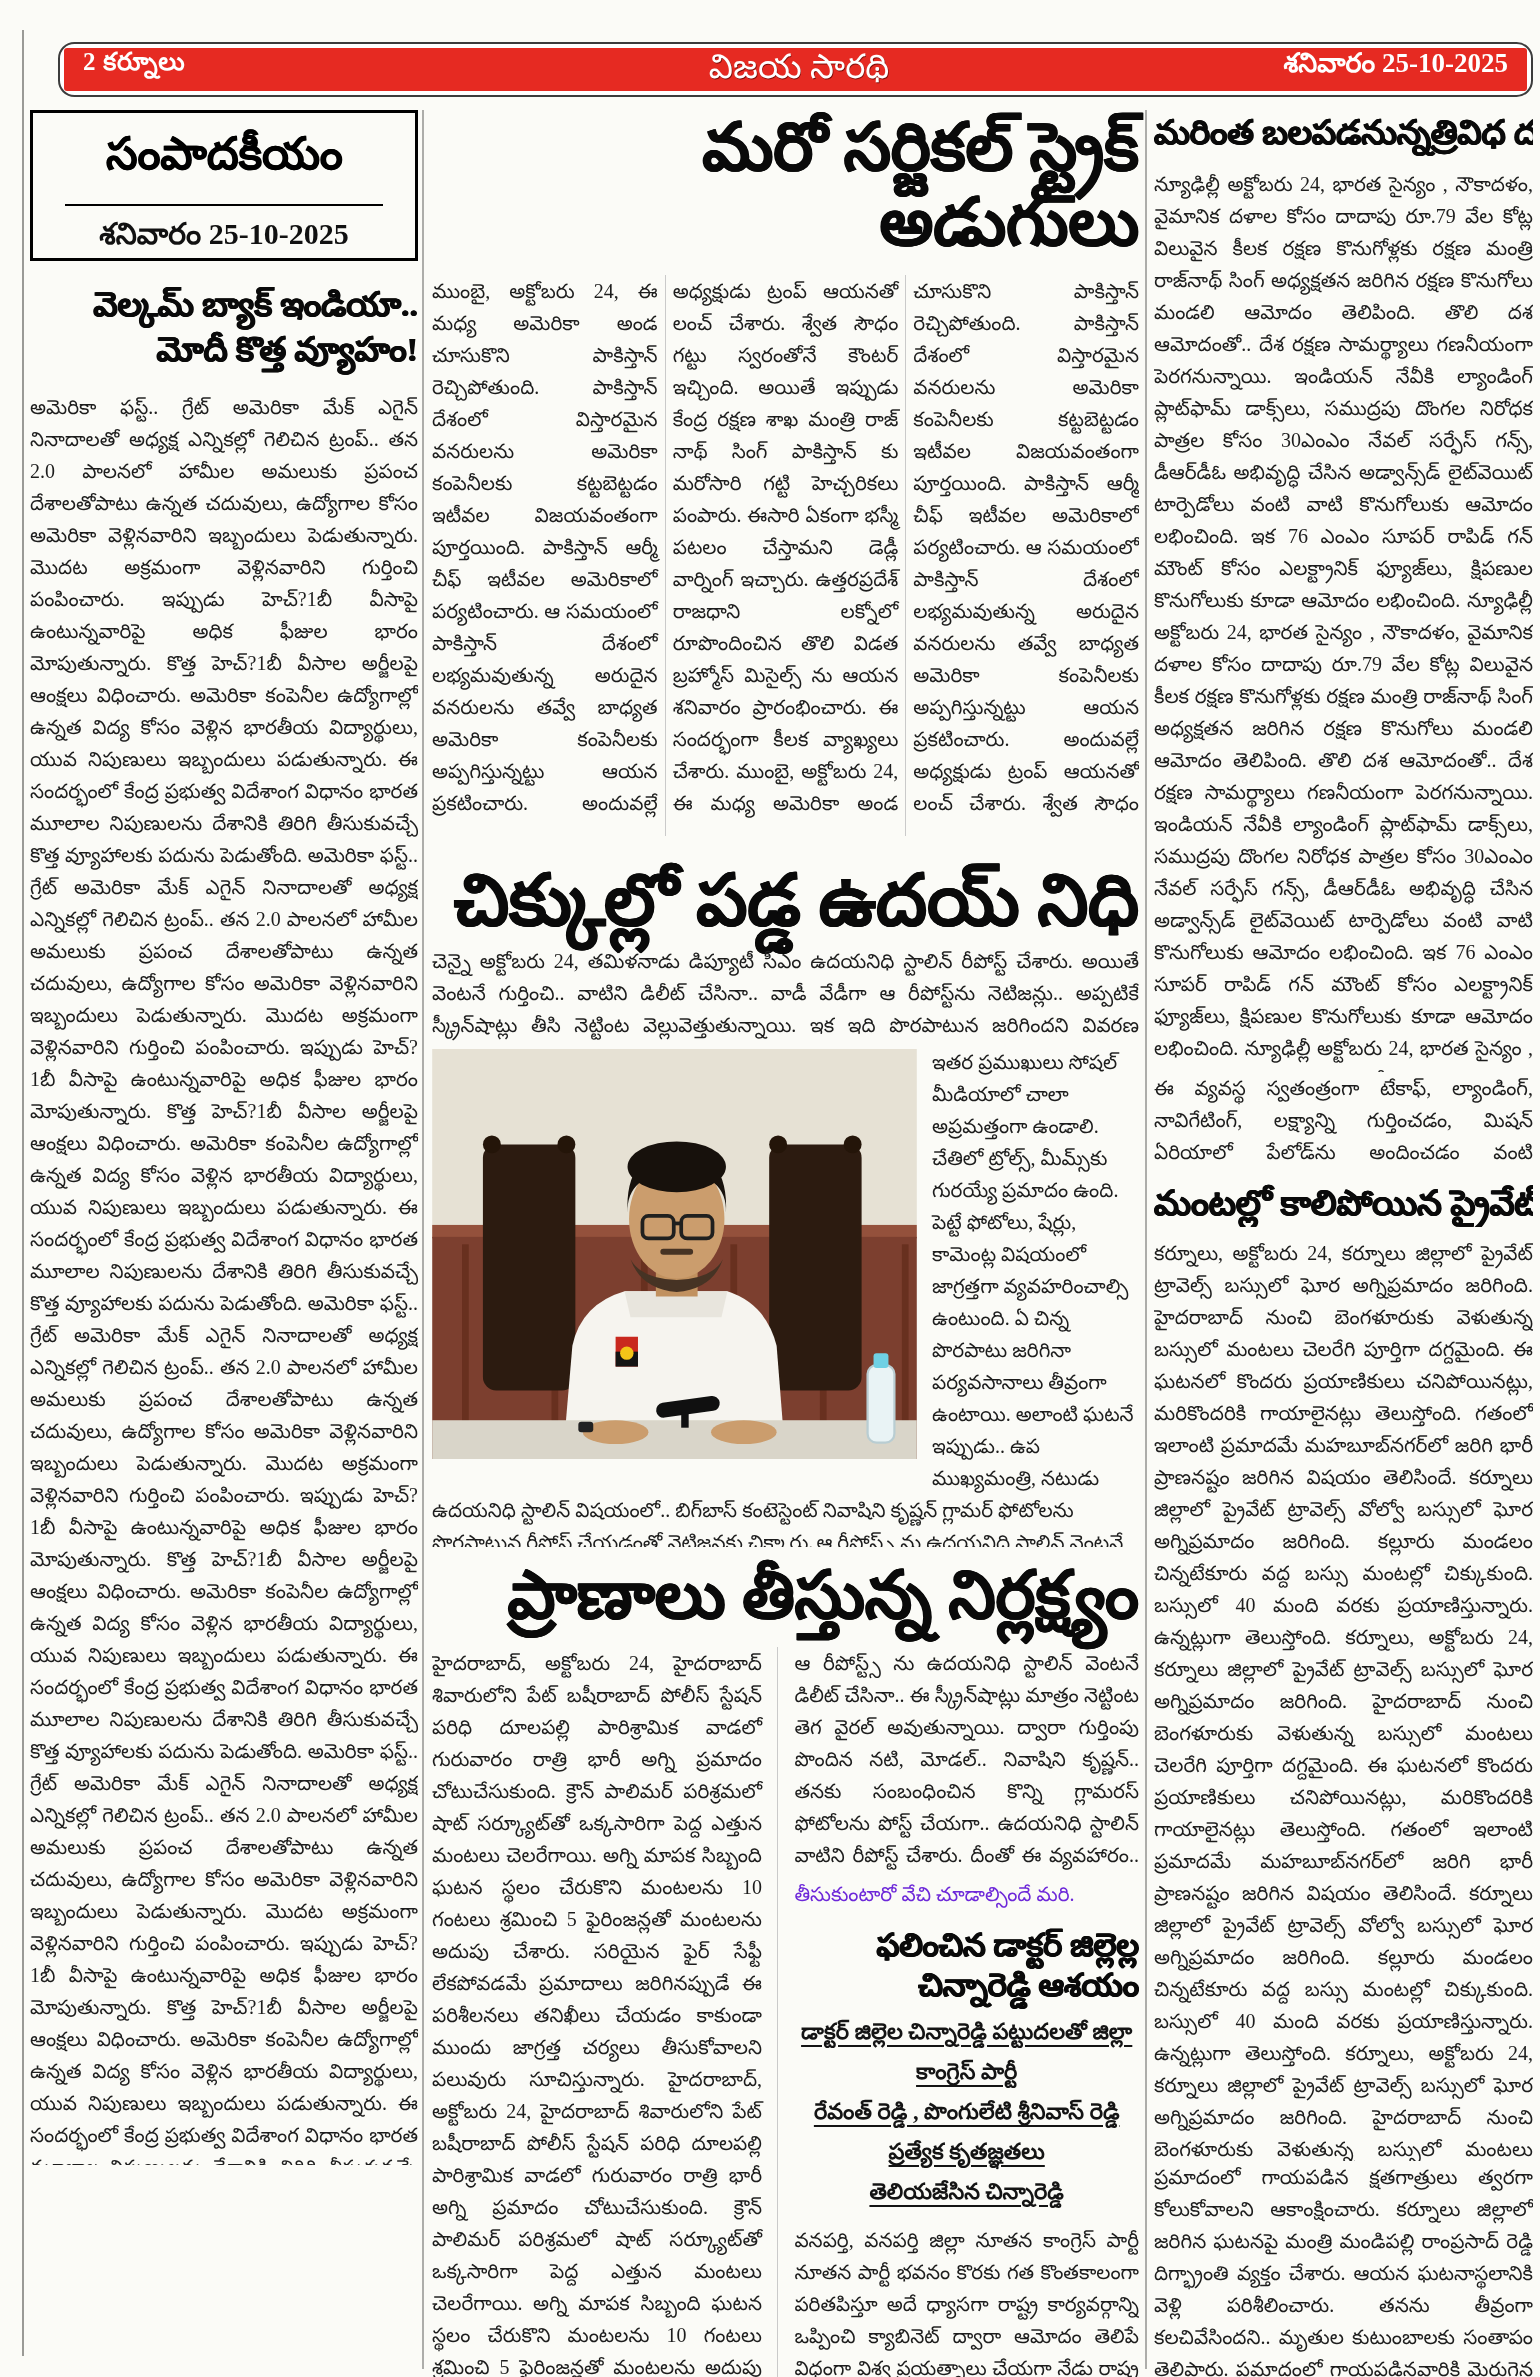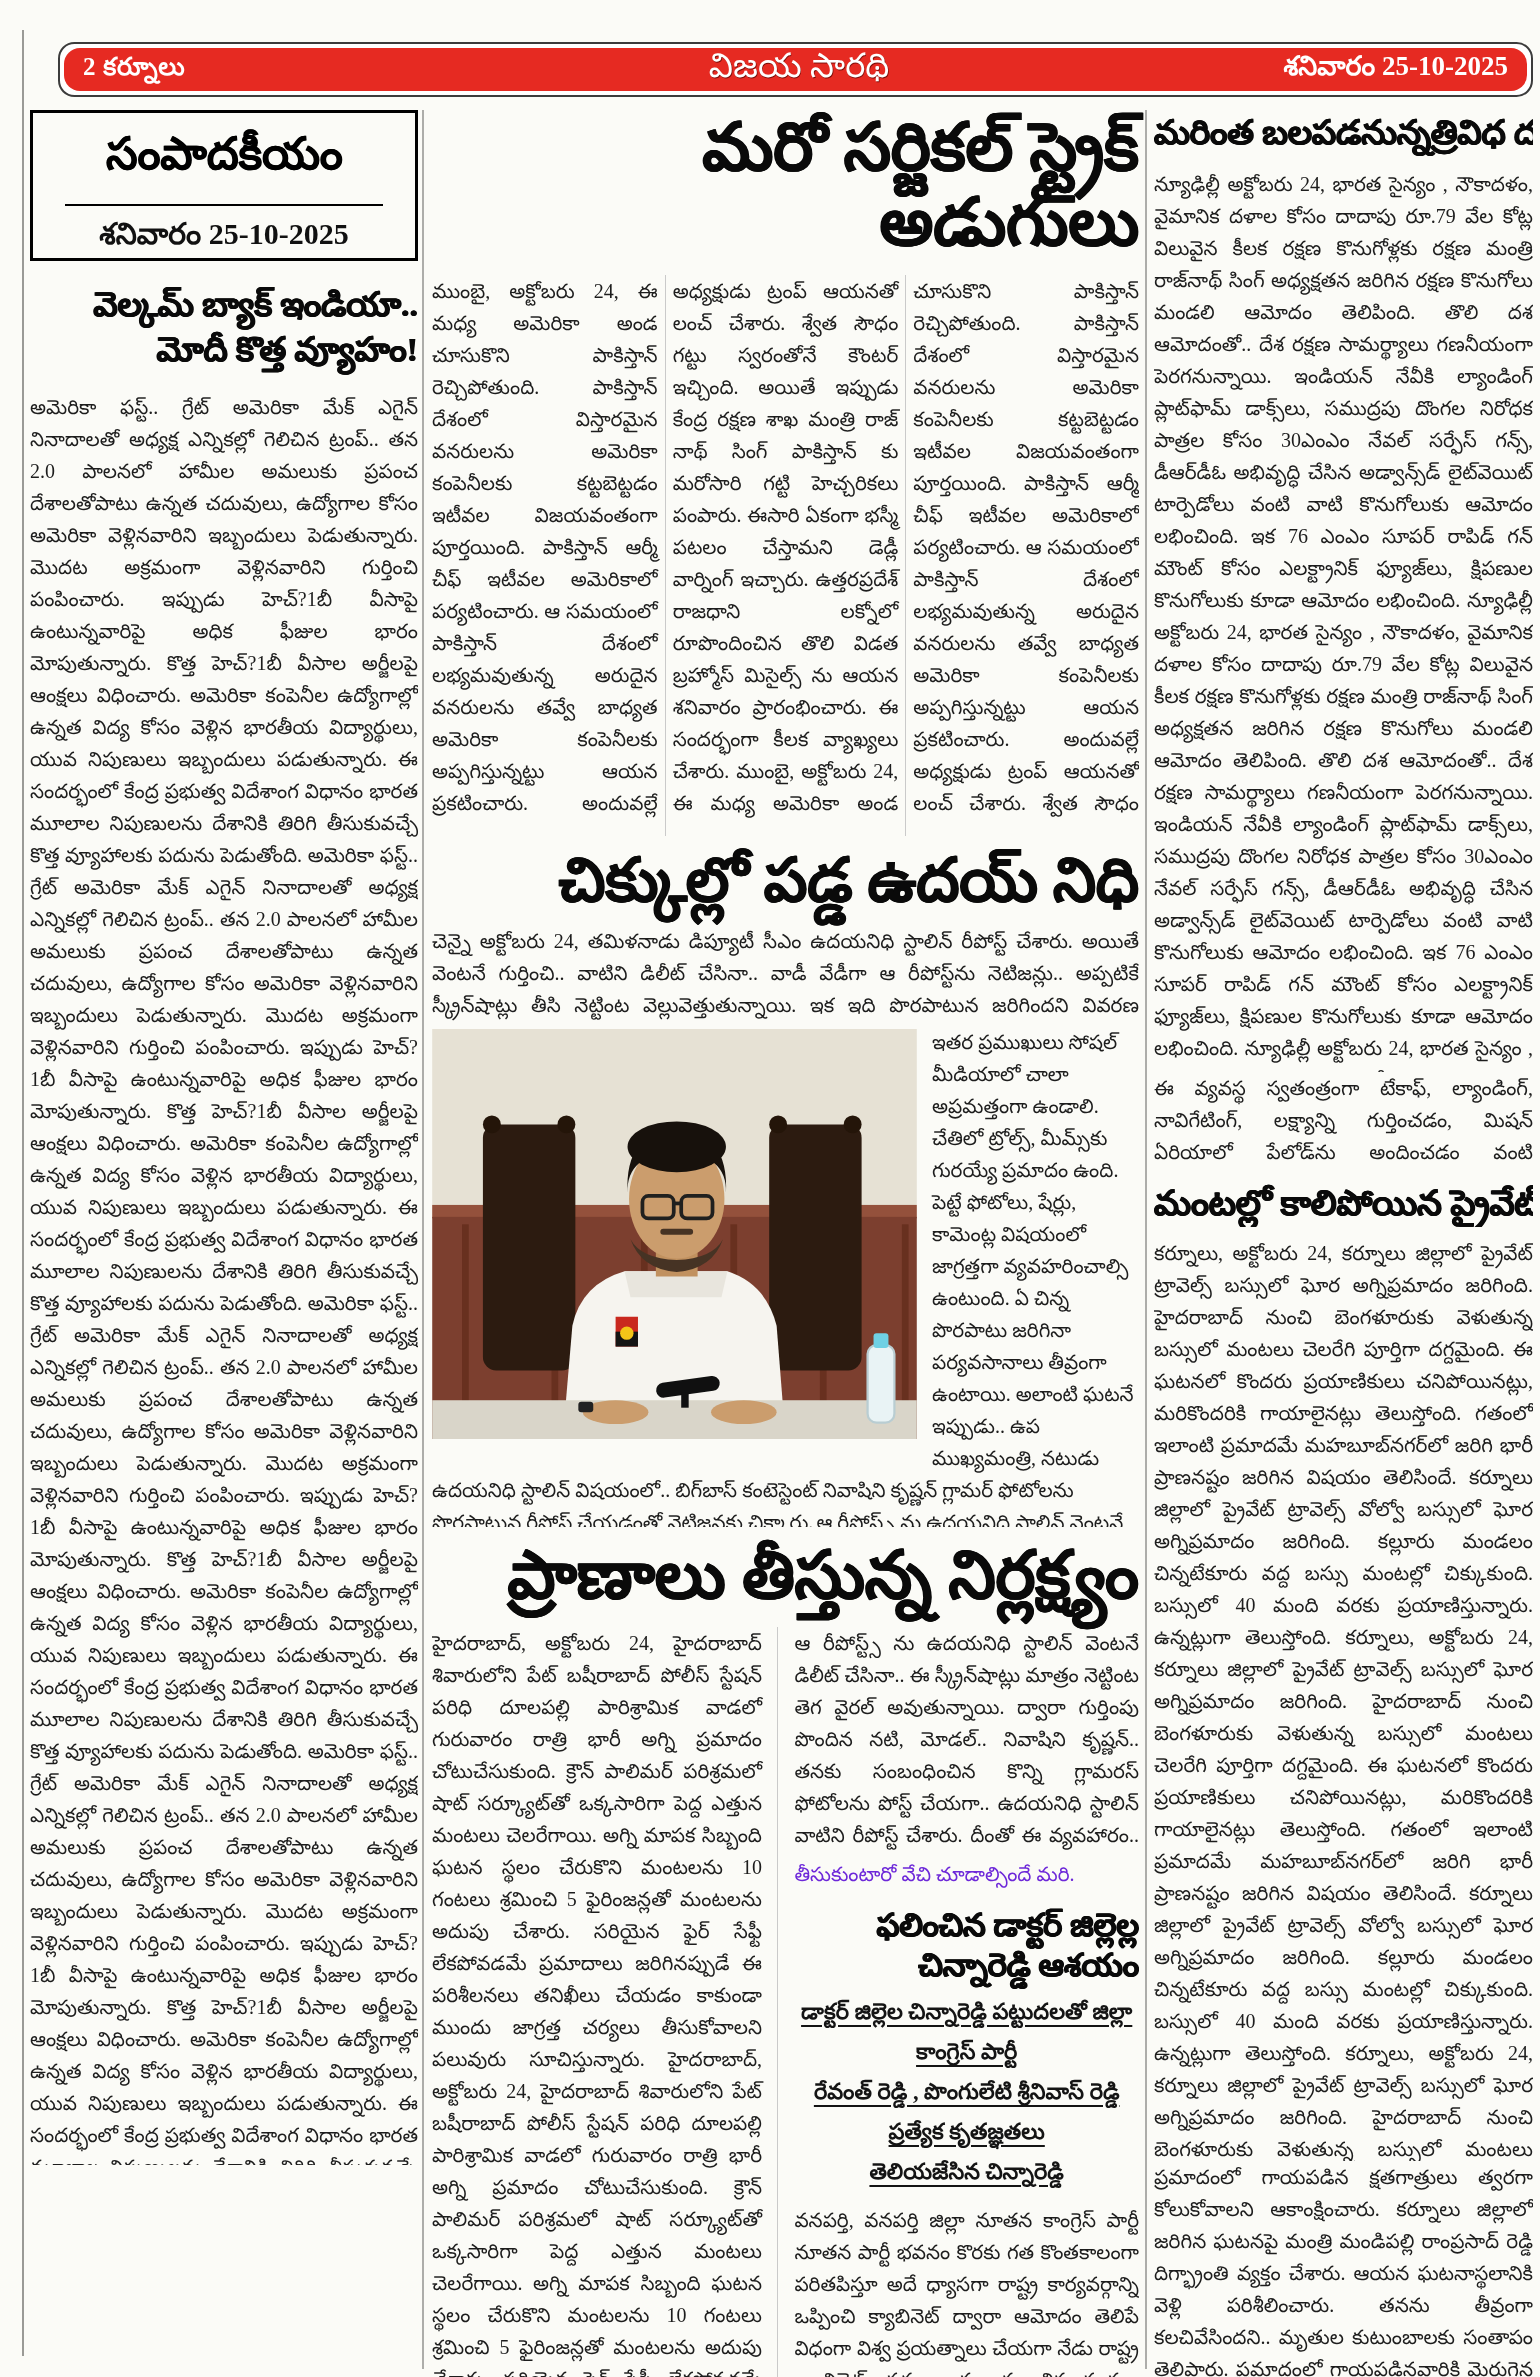--- a/index.html
+++ b/index.html
@@ -3,21 +3,21 @@
 <meta charset="utf-8">
 <style>
   html,body{margin:0;padding:0;}
   body{background:#e8e8e4;font-family:"Liberation Serif","DejaVu Serif",serif;}
   .page{position:relative;width:1541px;height:2377px;background:#fbfbf7;overflow:hidden;margin:0 auto;}
   .left-fold{position:absolute;left:22.4px;top:30px;width:1.5px;height:2326px;background:#9a9a96;}
 
   
   .bar-wrap{position:absolute;left:58px;top:42px;width:1475px;height:55px;background:#fff;
     border:2.2px solid #3c3c3c;border-radius:16.4px;padding:3.7px;box-sizing:border-box;}
-  .bar{width:100%;height:100%;background:#e62a22;border-radius:16px;display:flex;align-items:center;
+  .bar{width:100%;height:100%;background:#e62a22;border-radius:3px;display:flex;align-items:flex-start;
     justify-content:space-between;padding:0 19.4px;box-sizing:border-box;gap:24px;}
   .bar .pgno{color:#ffffff;font-size:25px;font-weight:bold;letter-spacing:0.7px;}
   .bar .mast{position:absolute;left:50%;transform:translateX(-48%);color:#ffffff;font-size:34px;
     font-weight:400;text-shadow:0.7px 0.7px 0 #7a0d08;}
   .bar .dt{color:#ffffff;font-size:27px;font-weight:bold;}
 
   
   .vrule{position:absolute;top:110px;width:1.5px;height:2259px;background:#adadaa;}
 
   .col{position:absolute;top:110px;box-sizing:border-box;}
@@ -31,21 +31,21 @@
   .ed-title{font-size:45px;font-weight:900;color:#000;text-shadow:0.7px 0 0 #000;}
   .ed-hr{border:none;border-top:2.2px solid #000;width:86%;margin:13.4px auto 10.4px;}
   .ed-date{font-size:30px;font-weight:bold;color:#111;}
   .ed-head{margin-top:21px;font-size:34px;line-height:45px;}
   .ed-body{margin-top:19.4px;height:1774px;}
 
   
   .h-surgical{font-size:67px;line-height:75px;}
   .cols3{margin-top:15px;height:561px;overflow:hidden;column-count:3;column-gap:15px;
     column-rule:0.7px solid #cacaca;}
-  .h-uday{margin-top:9px;font-size:61px;line-height:72px;}
+  .h-uday{margin-top:29px;font-size:72px;line-height:72px;}
   .uday-lead{margin-top:7.5px;height:97px;}
   .uday-wrap{margin-top:4.5px;height:501px;overflow:hidden;}
   .photo{float:left;width:485px;height:410px;margin:3px 15px 6px 0;display:block;}
   .h-neg{margin-top:10.4px;font-size:67px;line-height:76px;}
   .neg-row{display:flex;margin-top:13.4px;gap:16.4px;height:801px;overflow:hidden;}
   .neg-left{width:330px;flex:0 0 330px;border-right:0.7px solid #cacaca;padding-right:15px;}
   .neg-right{flex:1;}
   .neg-cont{height:228px;overflow:hidden;}
   .neg-close{margin-top:3px;font-size:20px;line-height:32px;color:#6d28d9;}
   .sub-head{margin-top:15px;font-size:32px;line-height:40px;}

